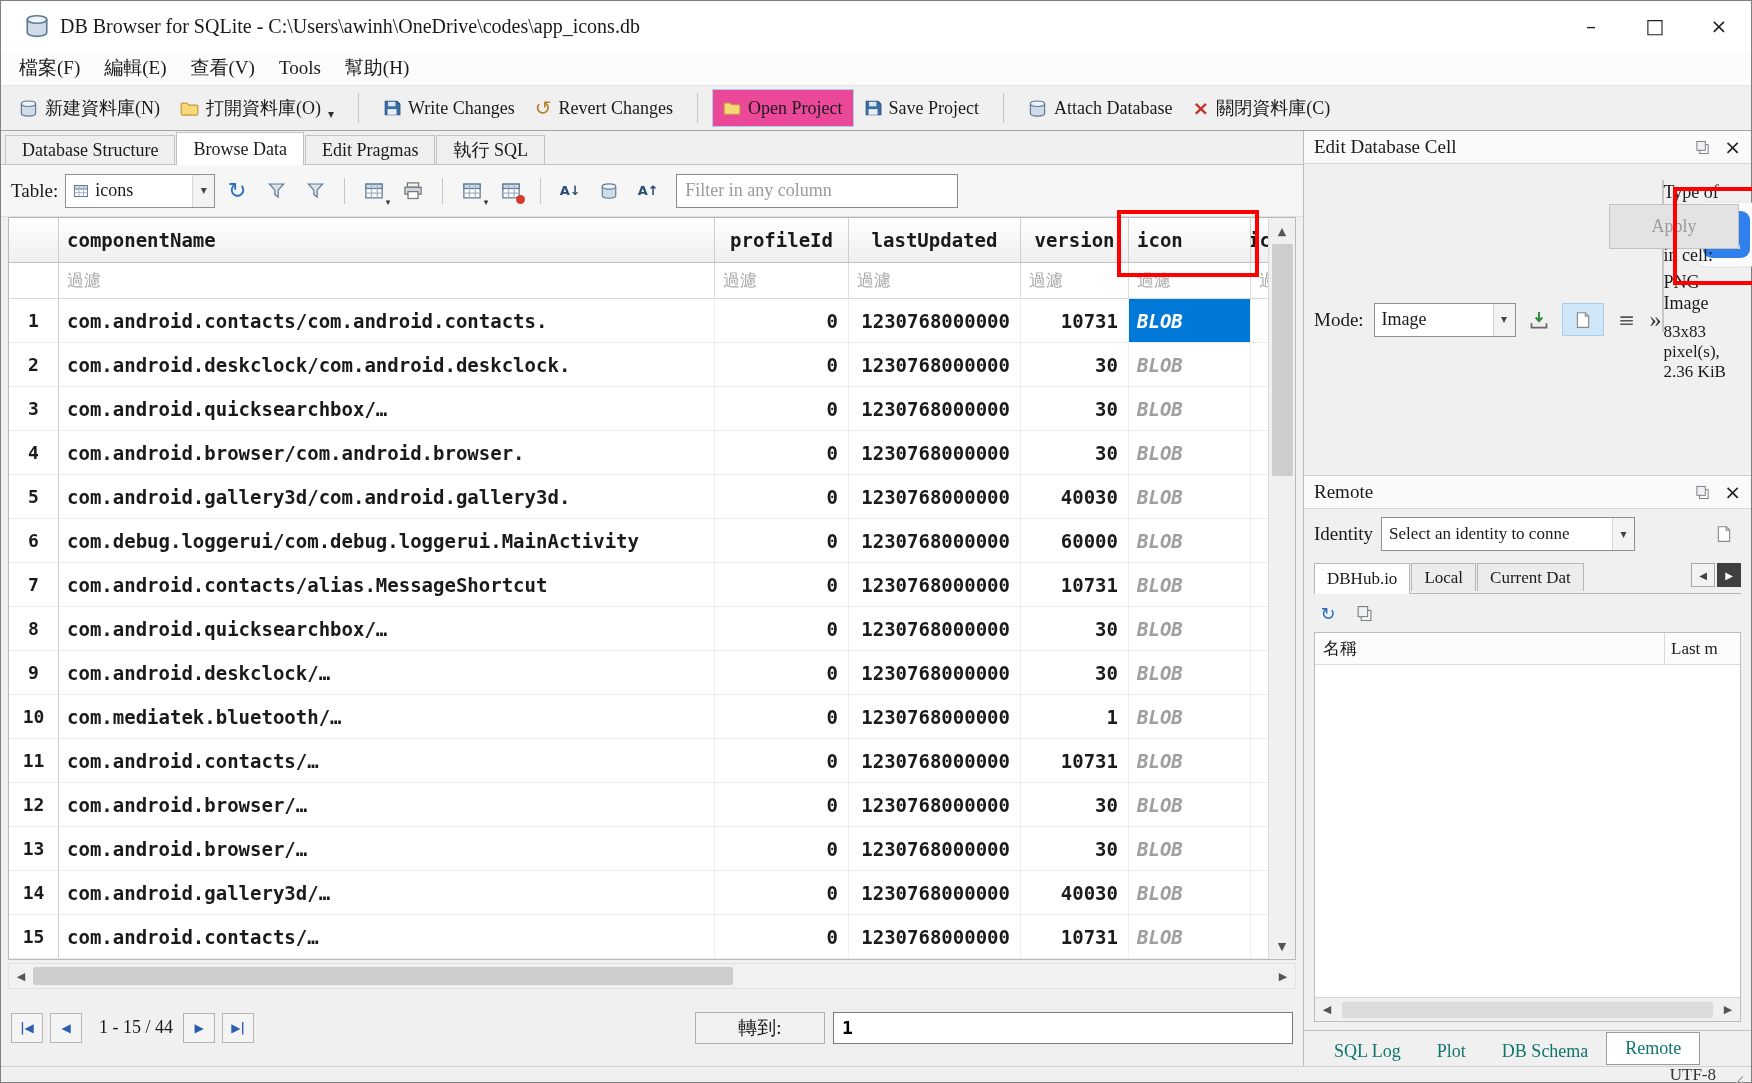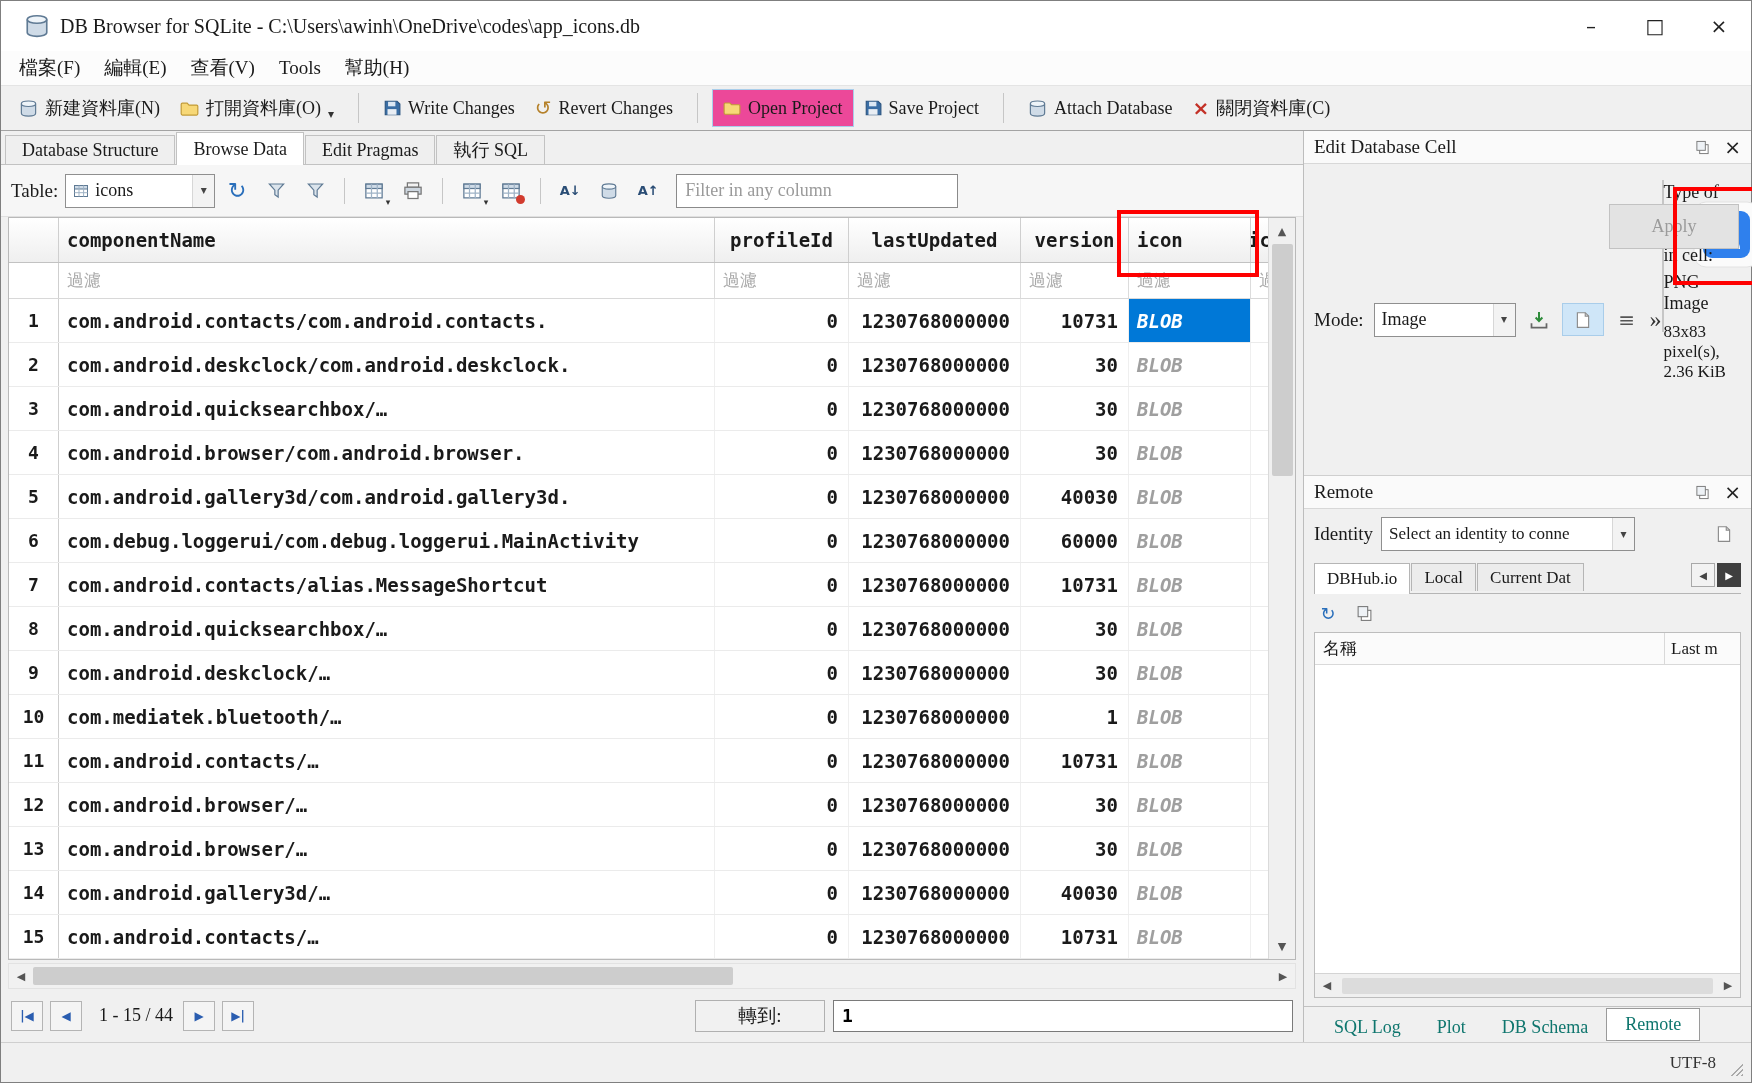--- a/index.html
+++ b/index.html
@@ -121,21 +121,21 @@
 .rt-h-name{flex:1;display:flex;align-items:center;padding-left:8px}
 .rt-h-last{width:76px;display:flex;align-items:center;padding-left:6px;border-left:1px solid #d9d9d9;overflow:hidden;white-space:nowrap;flex:none}
 .rt-body{flex:1;background:#fff}
 .rt-scroll{height:24px;background:#f0f0f0;border-top:1px solid #d4d4d4;display:flex;align-items:center;flex:none}
 .rt-thumb{flex:1;height:16px;background:#dcdcdc;margin:0 3px;border-radius:2px}
 
 .docktabs{height:36px;border-top:1px solid #c2c2c2;display:flex;align-items:flex-end;padding-left:12px;flex:none;background:#f0f0f0}
 .dtab{height:30px;display:flex;align-items:center;justify-content:center;font-size:18px;padding:0 18px;color:#0f766e;white-space:nowrap}
 .dtab.active{background:#fff;border:1px solid #9a9a9a;height:33px;margin-bottom:1px}
 
-.statusbar{height:40px;background:#f0f0f0;border-top:1px solid #cfcfcf;display:flex;align-items:center;justify-content:flex-end;padding-right:8px;gap:12px;flex:none}
+.statusbar{height:16px;background:#f0f0f0;border-top:1px solid #cfcfcf;display:flex;align-items:center;justify-content:flex-end;padding-right:8px;gap:12px;flex:none}
 .status-enc{font-size:17px;color:#333}
 .grip{width:15px;height:15px;margin-top:12px;background:linear-gradient(135deg,transparent 0 58%,#aaa 58% 65%,transparent 65% 75%,#aaa 75% 82%,transparent 82% 91%,#aaa 91% 98%,transparent 98%)}
 </style>
 </head>
 <body>
 
 <svg width="0" height="0" style="position:absolute" aria-hidden="true">
   <defs>
     <symbol id="i-db" viewBox="0 0 16 16">
       <path d="M2 4 v8 c0 1.4 2.7 2.4 6 2.4 s6 -1 6 -2.4 v-8" fill="#cfdbe7" stroke="#5f7a94" stroke-width="1"></path>

